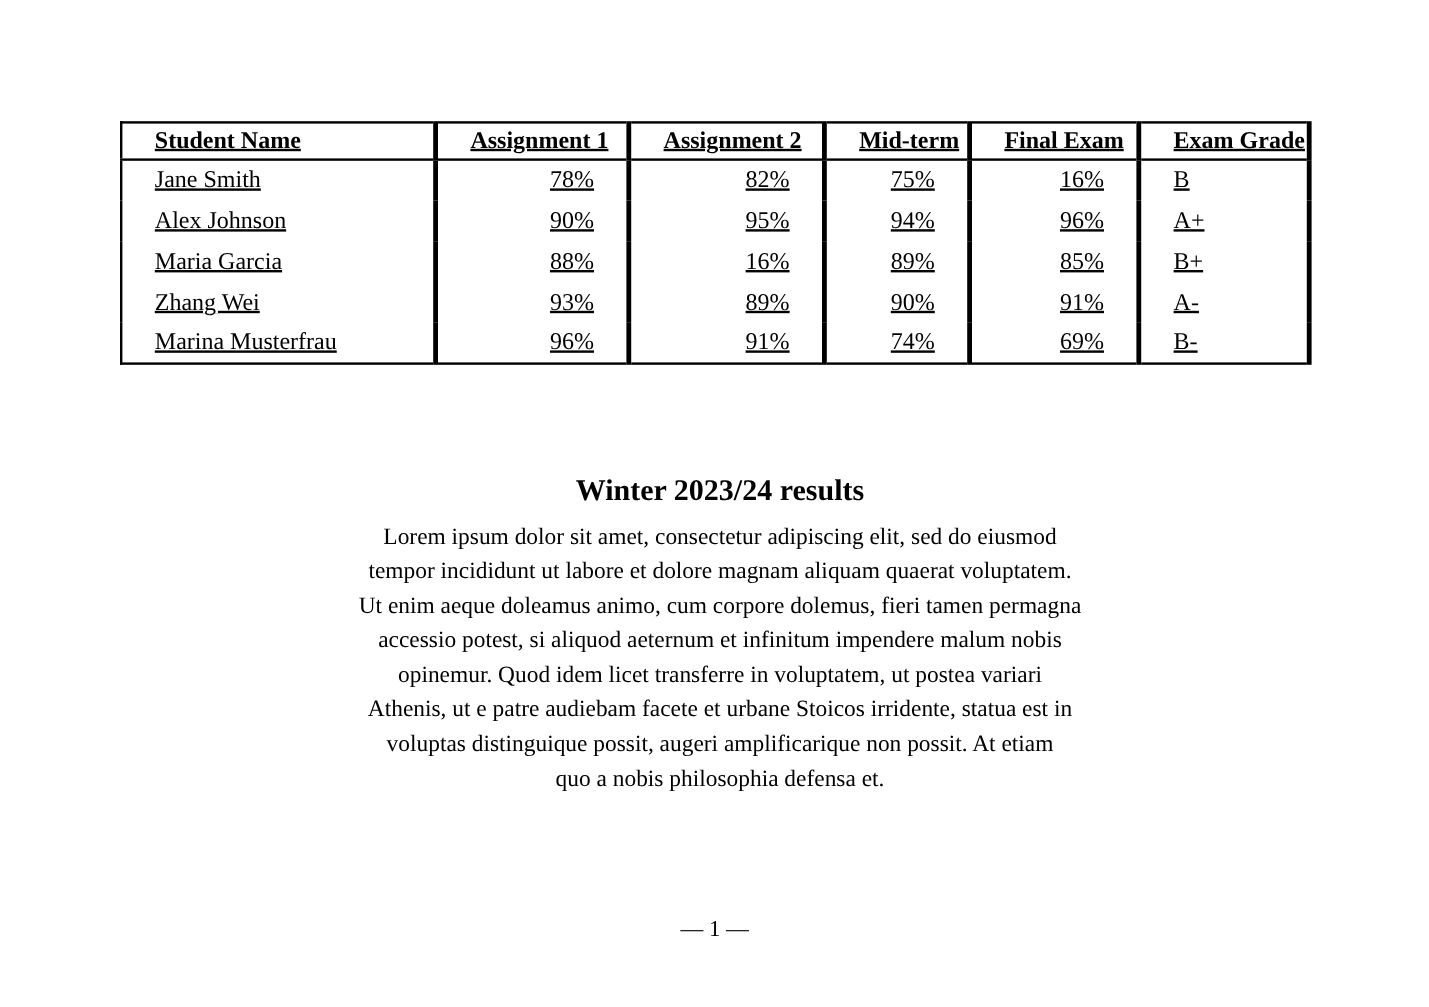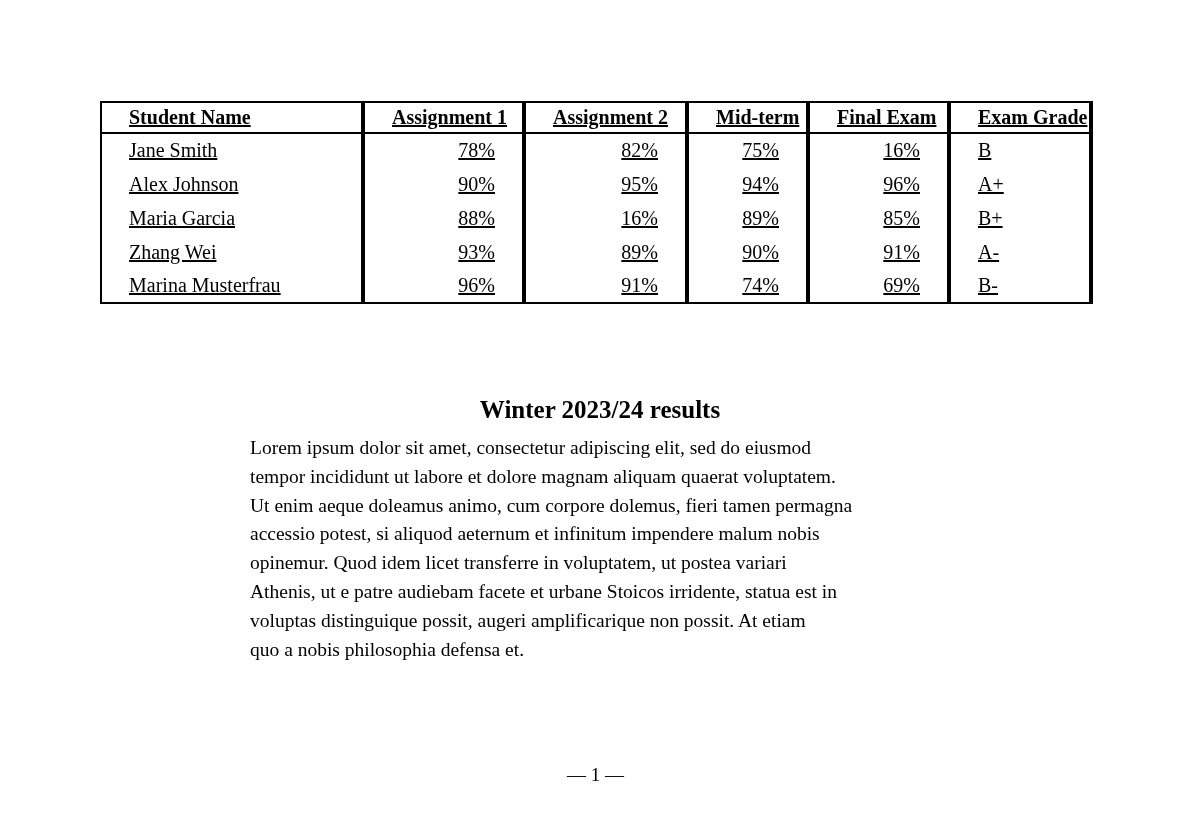--- a/index.html
+++ b/index.html
@@ -51,20 +51,21 @@
     font-size: 25px;
     font-weight: bold;
     margin: 0 0 9px 0;
     line-height: 31px;
     text-align: center;
   }
   .para-line {
     font-size: 19.5px;
     line-height: 28.8px;
     white-space: nowrap;
+    text-align: center;
   }
 
   
   .page-footer {
     position: absolute;
     left: 0;
     right: 0;
     top: 763px;
     text-align: center;
     font-size: 19px;

